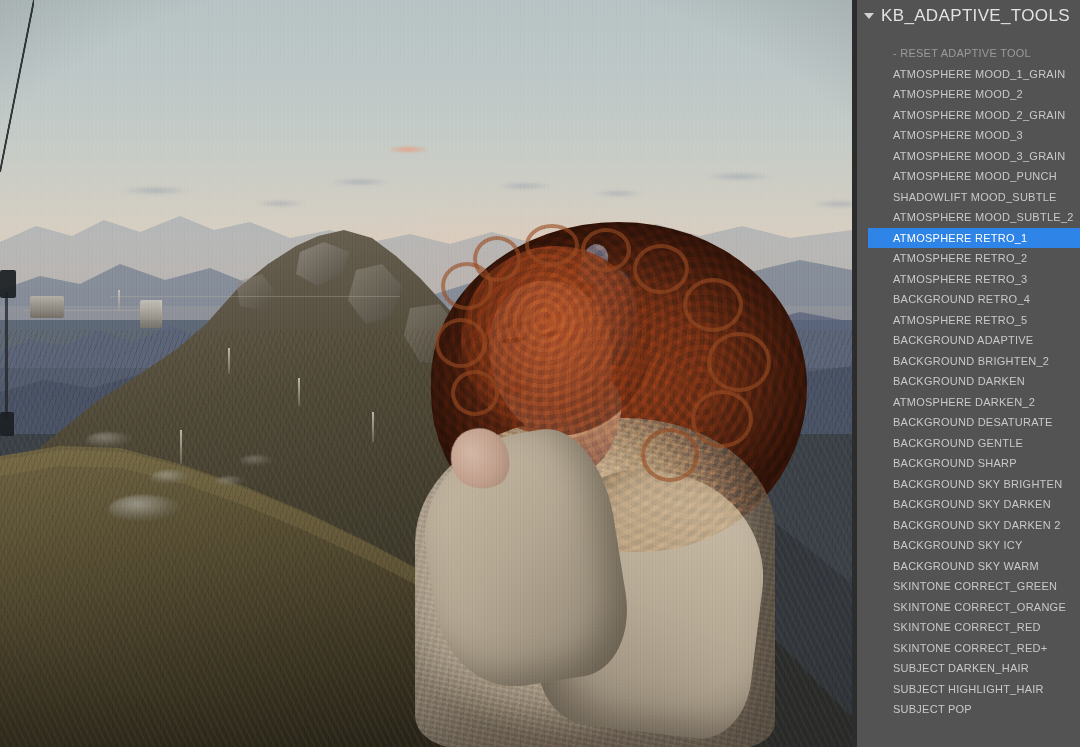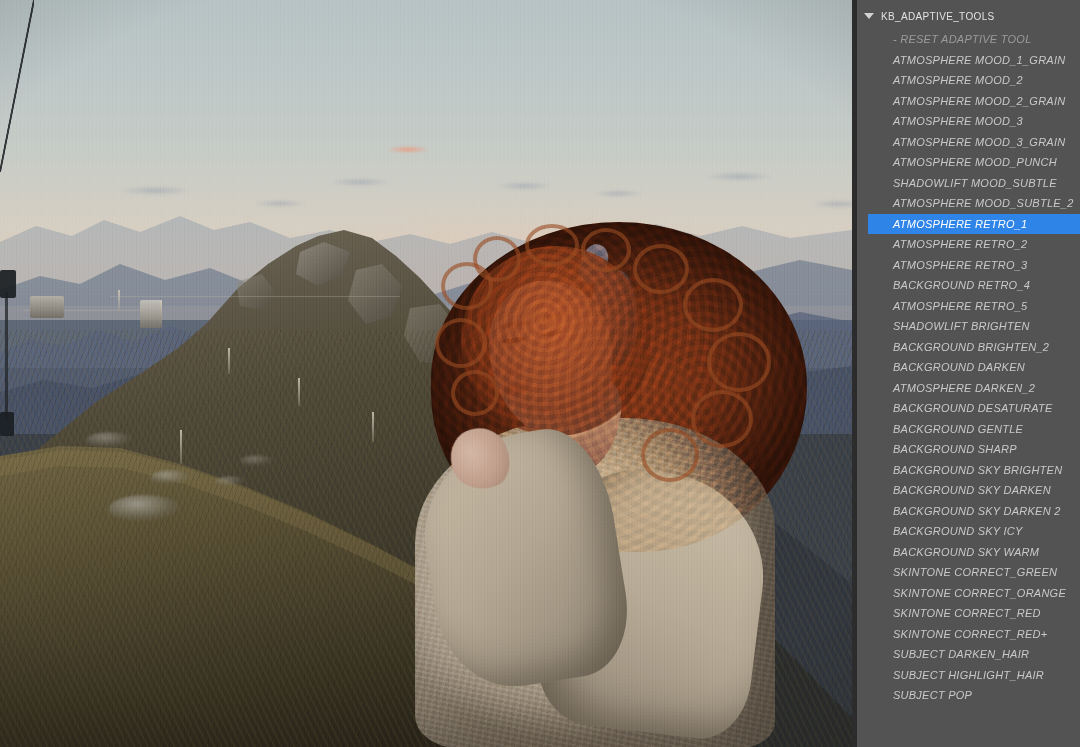--- a/index.html
+++ b/index.html
@@ -322,28 +322,27 @@
   }
   .tri {
     width: 0; height: 0;
     border-left: 5px solid transparent;
     border-right: 5px solid transparent;
     border-top: 6px solid #d2d2d2;
     margin-right: 7px;
     flex: 0 0 auto;
   }
   .panel-title {
-    font-size: 10px;
+    font-size: 17px;
     letter-spacing: 0.35px;
     color: #e2e2e2;
     white-space: nowrap;
   }
   .tool-list {
-    margin-top: 2px;
-    font-style: italic;
+    margin-top: 16px;
   }
   .tool-row {
     height: 20.5px;
     line-height: 20.5px;
     padding-left: 36px;
     font-size: 11px;
     letter-spacing: 0.25px;
     color: #c9c9c9;
     white-space: nowrap;
     cursor: default;
@@ -526,21 +525,21 @@
         <div class="tool-row">ATMOSPHERE MOOD_3</div>
         <div class="tool-row">ATMOSPHERE MOOD_3_GRAIN</div>
         <div class="tool-row">ATMOSPHERE MOOD_PUNCH</div>
         <div class="tool-row">SHADOWLIFT MOOD_SUBTLE</div>
         <div class="tool-row">ATMOSPHERE MOOD_SUBTLE_2</div>
         <div class="tool-row selected">ATMOSPHERE RETRO_1</div>
         <div class="tool-row">ATMOSPHERE RETRO_2</div>
         <div class="tool-row">ATMOSPHERE RETRO_3</div>
         <div class="tool-row">BACKGROUND RETRO_4</div>
         <div class="tool-row">ATMOSPHERE RETRO_5</div>
-        <div class="tool-row">SHADOWLIFT BRIGHTEN</div>
+        <div class="tool-row">BACKGROUND ADAPTIVE</div>
         <div class="tool-row">BACKGROUND BRIGHTEN_2</div>
         <div class="tool-row">BACKGROUND DARKEN</div>
         <div class="tool-row">ATMOSPHERE DARKEN_2</div>
         <div class="tool-row">BACKGROUND DESATURATE</div>
         <div class="tool-row">BACKGROUND GENTLE</div>
         <div class="tool-row">BACKGROUND SHARP</div>
         <div class="tool-row">BACKGROUND SKY BRIGHTEN</div>
         <div class="tool-row">BACKGROUND SKY DARKEN</div>
         <div class="tool-row">BACKGROUND SKY DARKEN 2</div>
         <div class="tool-row">BACKGROUND SKY ICY</div>

